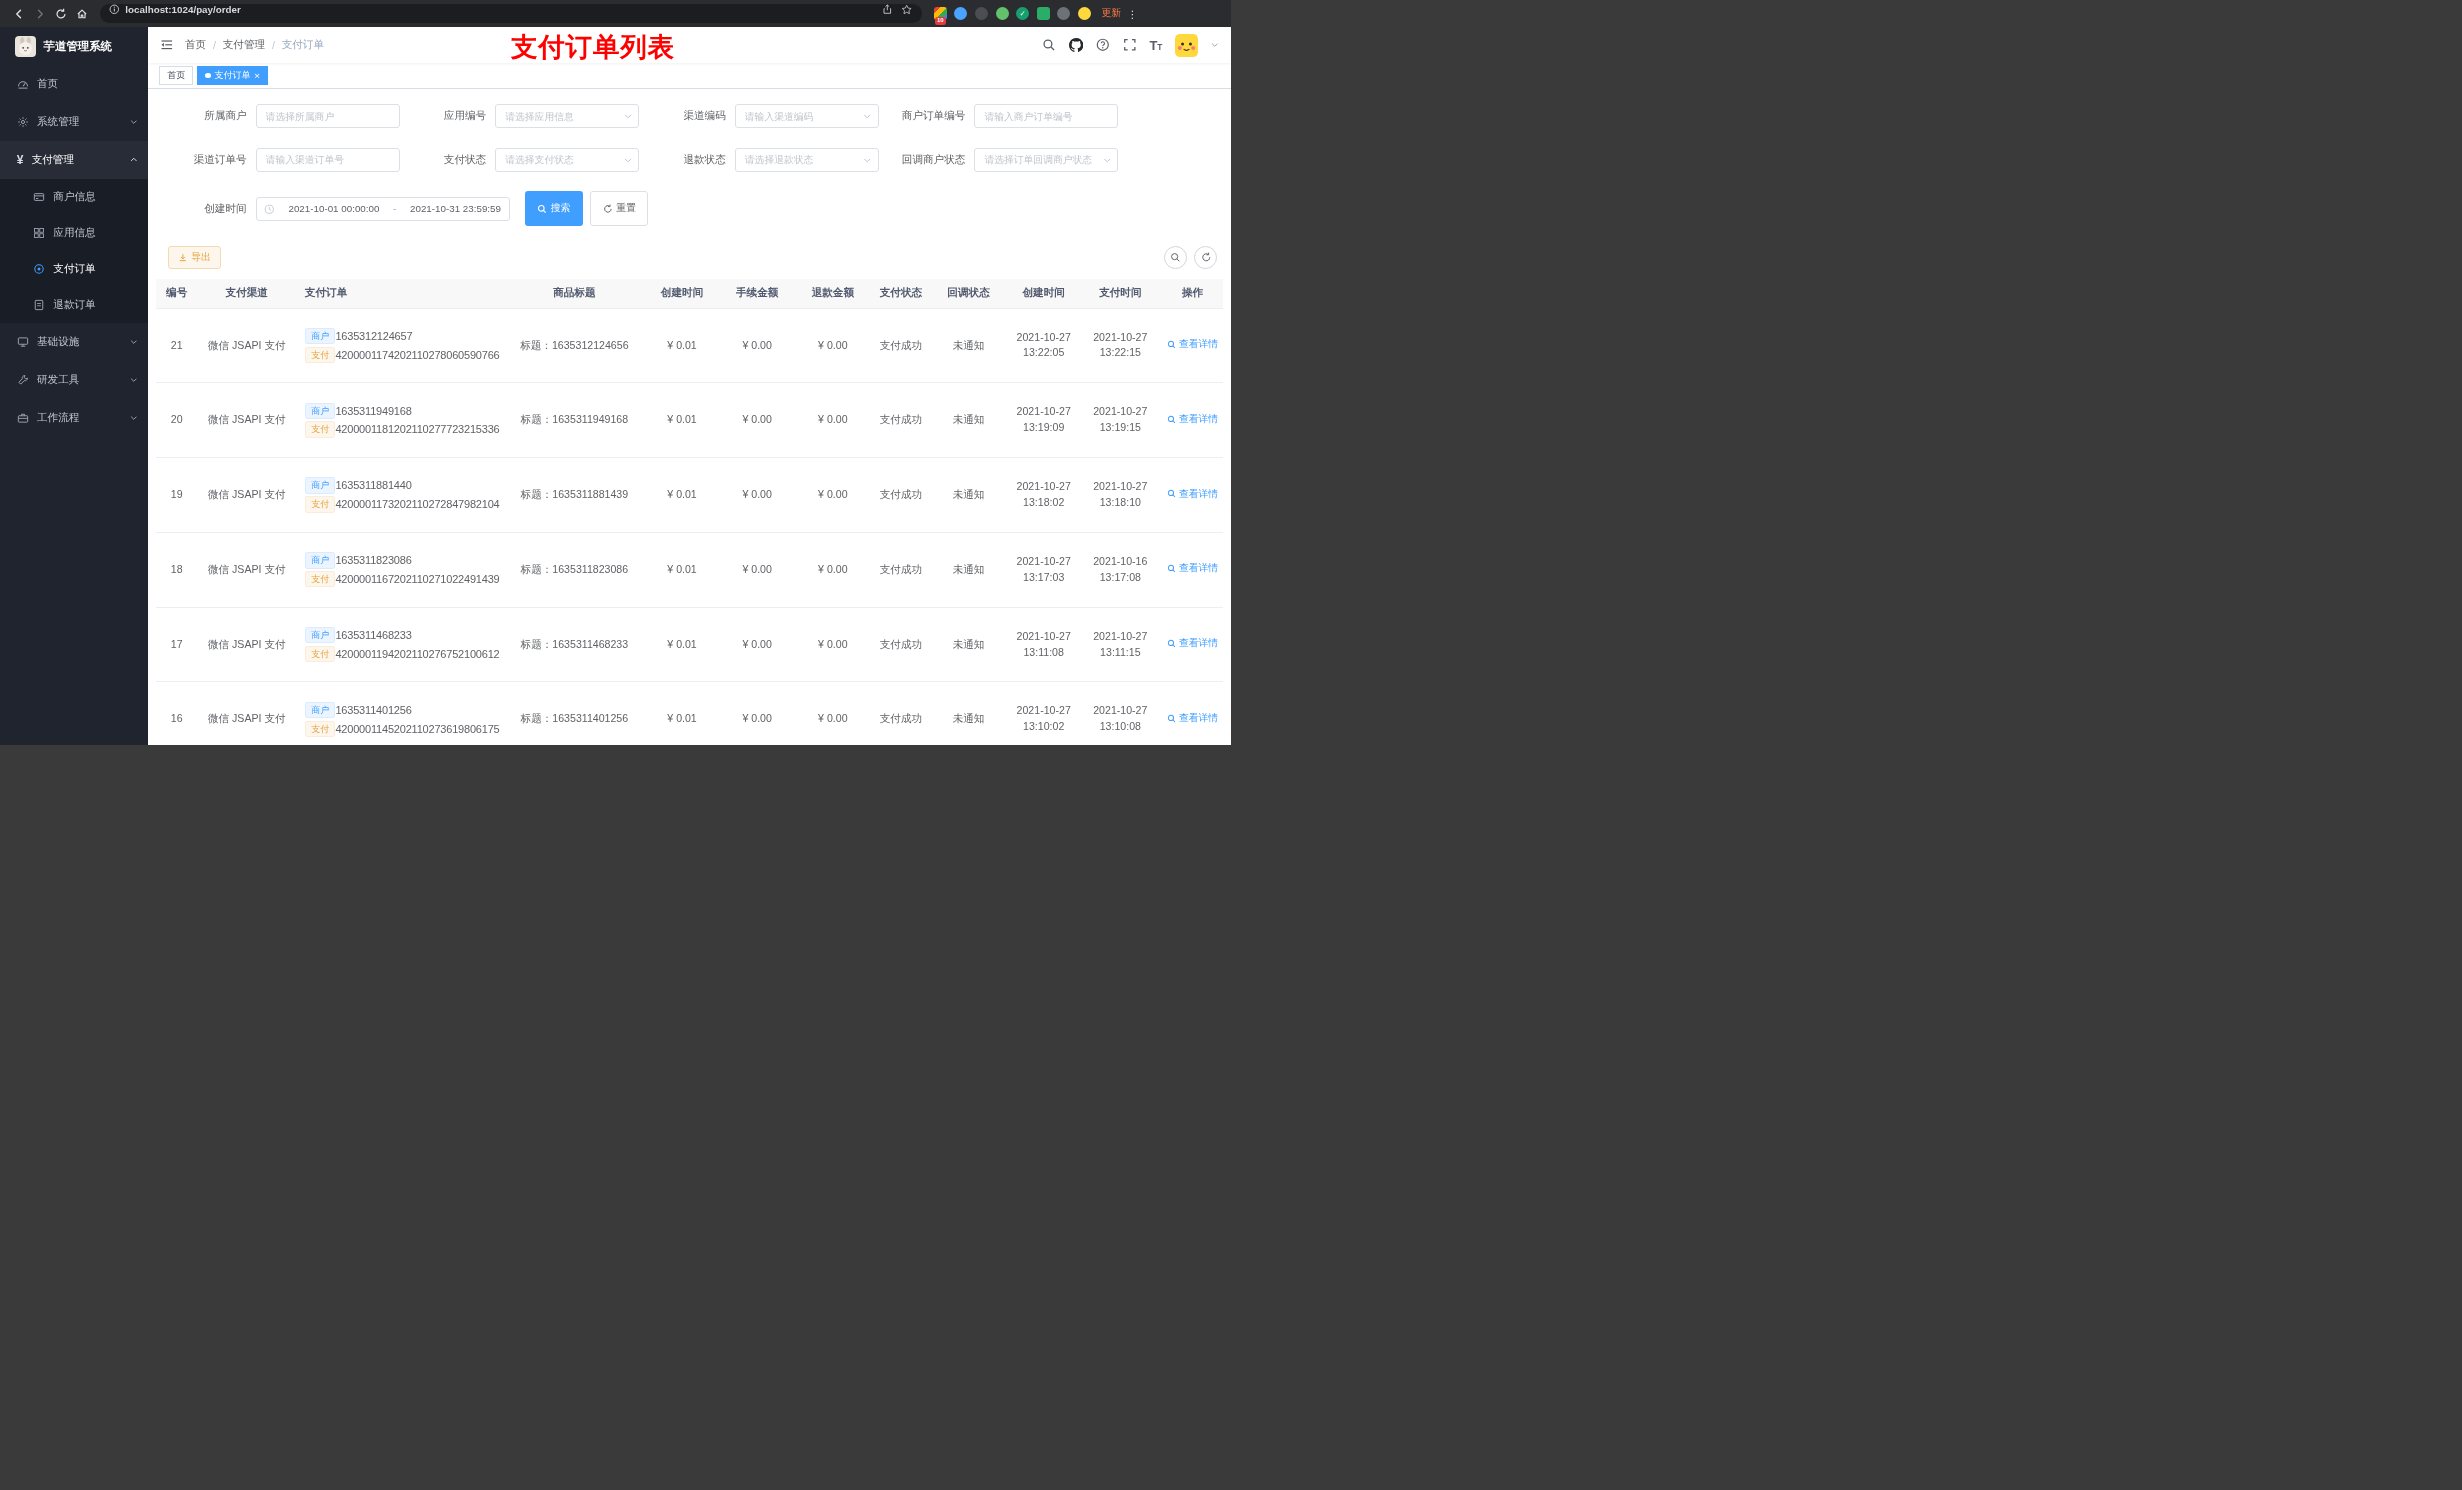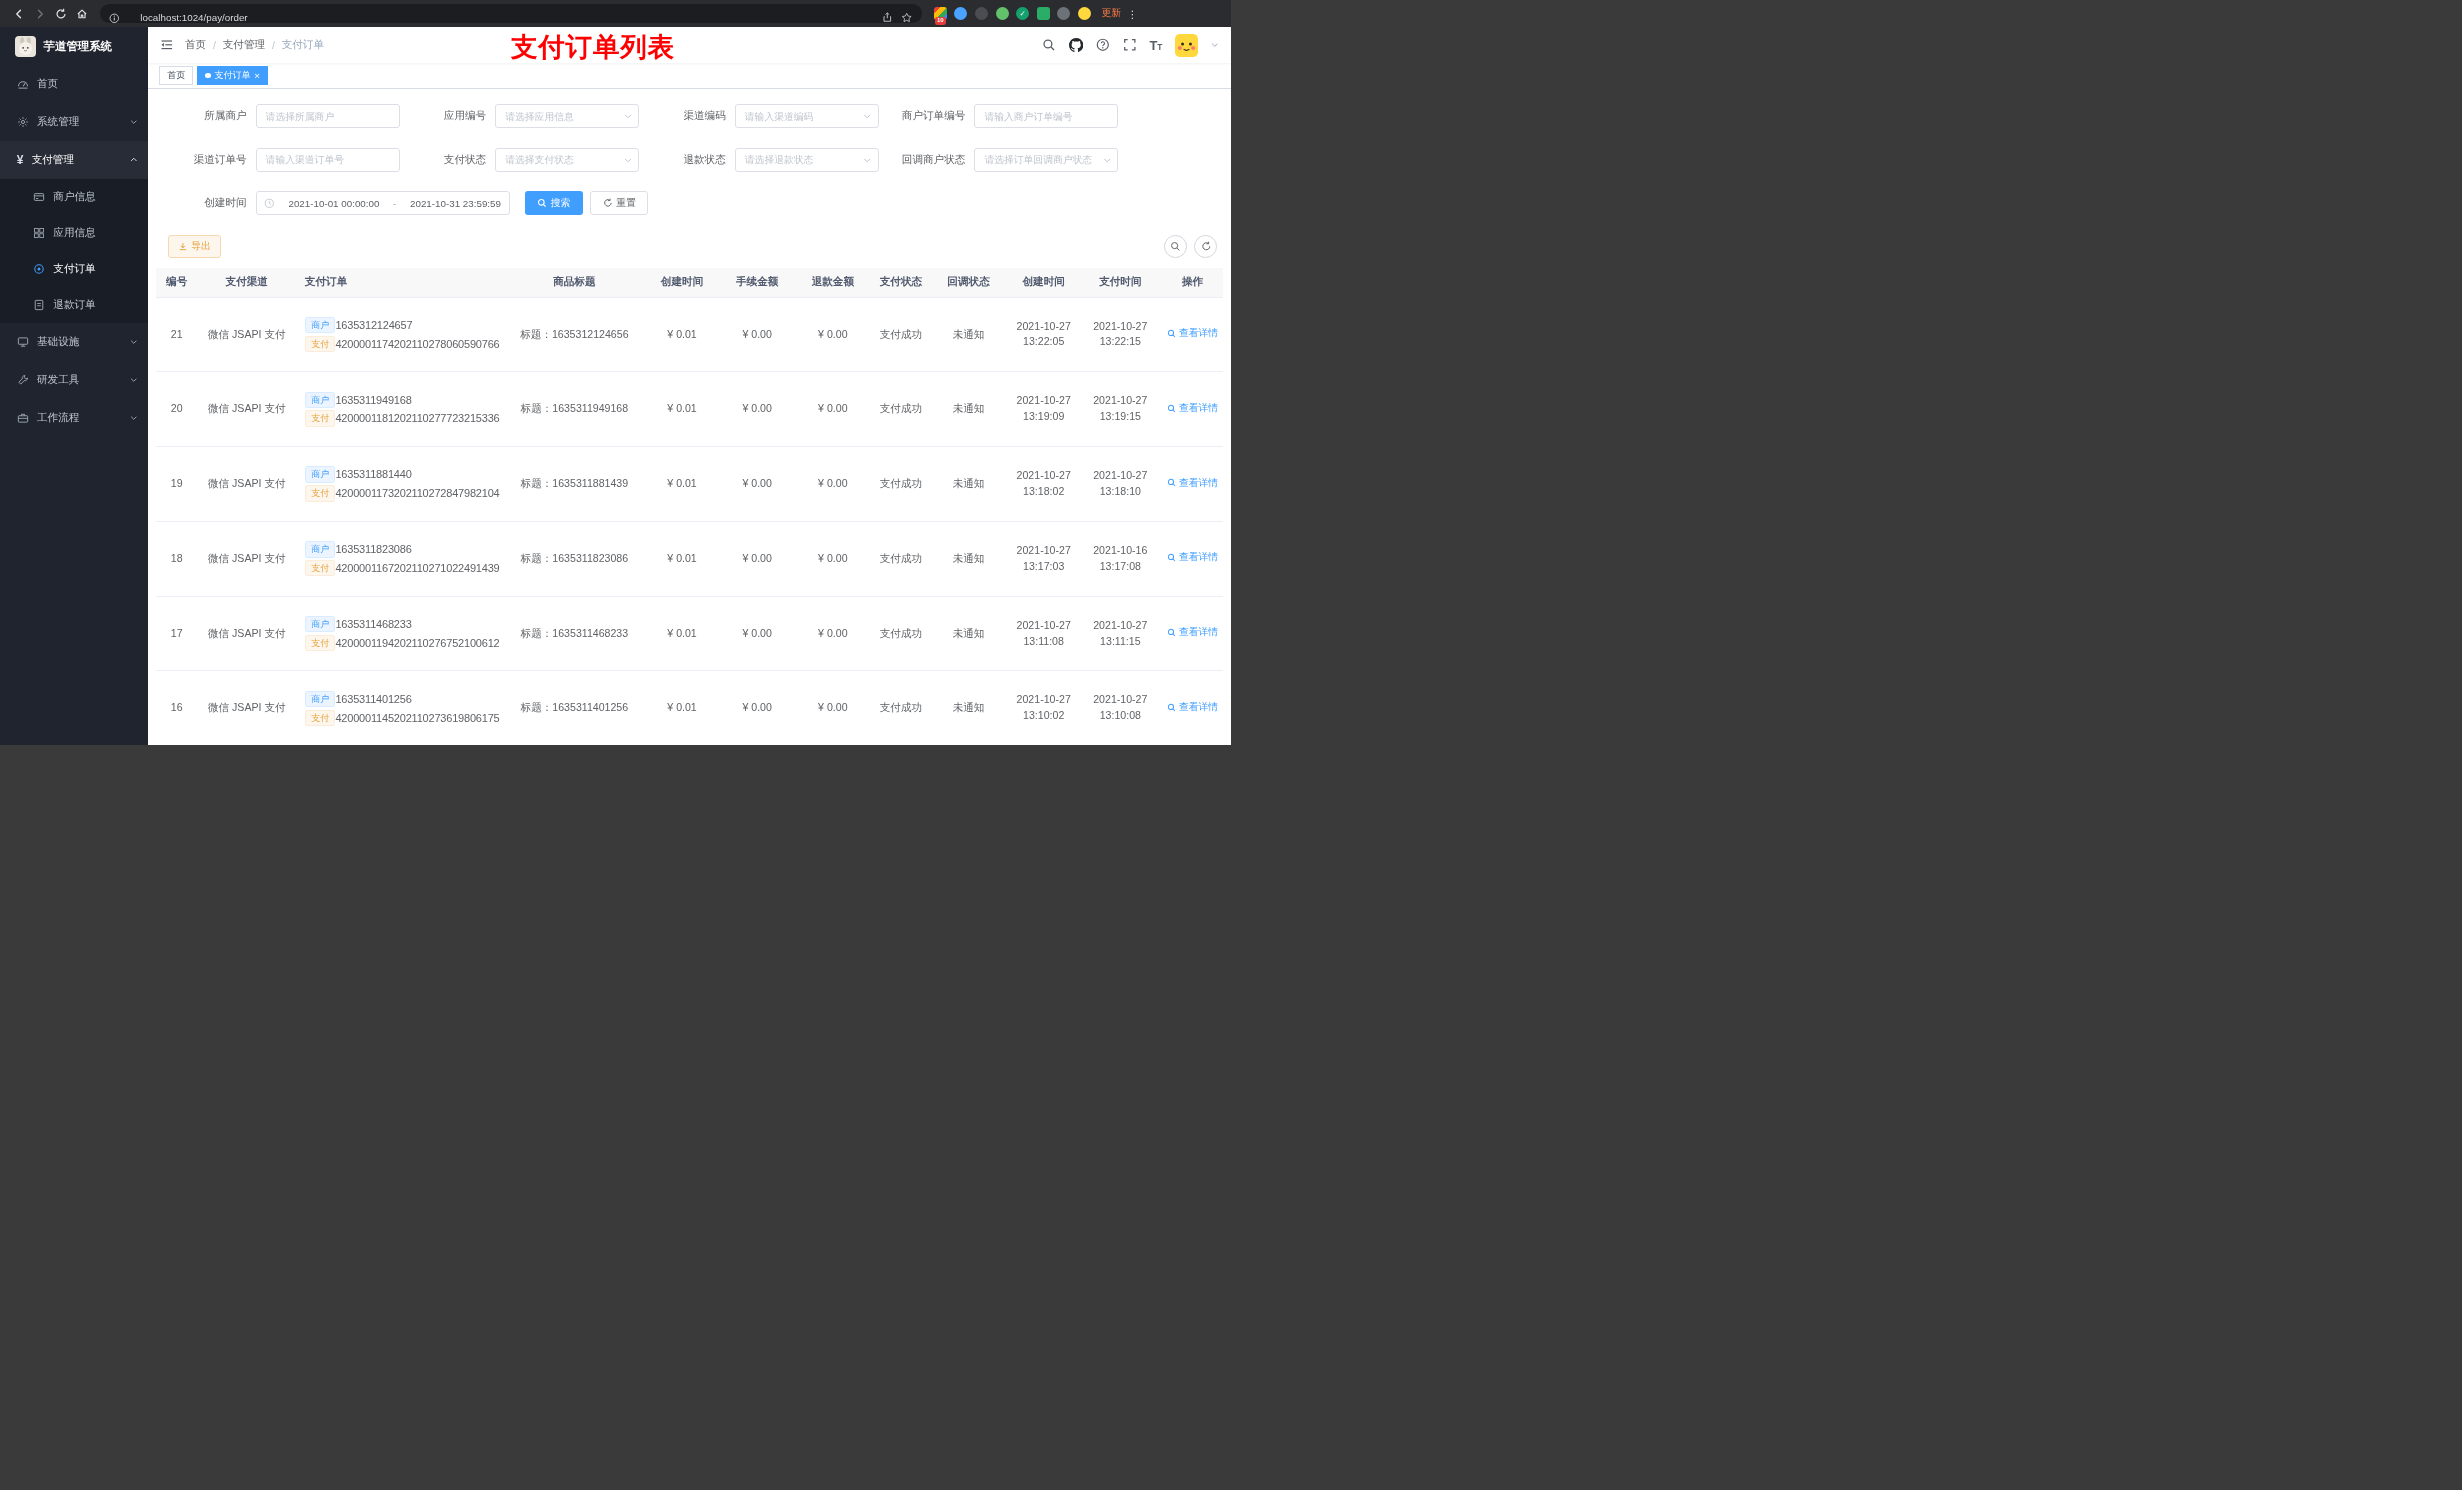--- a/index.html
+++ b/index.html
@@ -4,21 +4,21 @@
 <style>
   *{box-sizing:border-box;margin:0;padding:0;}
   html,body{background:#3a3a3a;}
   body{font-family:"Liberation Sans","DejaVu Sans",sans-serif;}
   .screen{width:1231px;height:745px;overflow:hidden;position:relative;background:#fff;}
 
   
   .browser{height:27px;background:#2a2c30;display:flex;align-items:center;padding:0 9px;gap:1.5px;}
   .nav-ic{width:19.7px;height:19.7px;border-radius:50%;display:flex;align-items:center;justify-content:center;color:#dfe1e5;flex:none;}
   .nav-ic.dim{color:#70747b;}
-  .omnibox{width:822px;height:19.7px;margin-left:6px;background:#1b1d21;border-radius:9.8px;display:flex;align-items:flex-end;padding:0 9px;gap:21px;color:#d6d9dd;font-size:9.8px;flex:none;}
+  .omnibox{width:822px;height:19.7px;margin-left:6px;background:#1b1d21;border-radius:9.8px;display:flex;align-items:flex-start;padding:0 9px;gap:6px;color:#d6d9dd;font-size:9.8px;flex:none;font-weight:bold;}
   .omni-right{margin-left:auto;display:flex;gap:9px;align-items:center;color:#c4c7cc;}
   .exts{display:flex;align-items:center;gap:7.6px;margin-left:10.6px;}
   .ext{width:13px;height:13px;border-radius:50%;position:relative;flex:none;}
   .ext.sq{border-radius:3px;}
   .ext-badge{position:absolute;bottom:-4.5px;left:0.8px;background:#e23c3c;color:#fff;font-size:6px;line-height:7.6px;padding:0 2.3px;border-radius:2.3px;font-weight:bold;}
   .quad{background:linear-gradient(135deg,#ea4335 0 25%,#fbbc05 25% 50%,#34a853 50% 75%,#4285f4 75% 100%);border-radius:3px;}
   .update{color:#ff7b47;font-size:9.8px;margin-left:9px;white-space:nowrap;}
   .kebab{color:#dfe1e5;margin-left:4.5px;font-size:10.6px;}
 
   
@@ -64,21 +64,21 @@
   .filter-row{display:flex;padding-left:12px;margin-bottom:19.7px;align-items:center;}
   .field{display:flex;align-items:center;margin-right:7.6px;}
   .flabel{width:79px;text-align:right;margin-right:9px;font-size:10.6px;color:#606266;white-space:nowrap;}
   .ctl{width:144px;height:24px;border:0.8px solid #dcdfe6;border-radius:3px;position:relative;display:flex;align-items:center;background:#fff;}
   .ctl input{border:none;outline:none;width:100%;height:100%;padding:0 9px;font-size:9.8px;color:#606266;background:transparent;font-family:inherit;}
   .ctl input::placeholder{color:#bfc4cc;}
   .sel input{padding-right:19.7px;}
   .sel .caret{position:absolute;right:6px;color:#c0c4cc;display:flex;}
   .date{width:254px;padding:0 7.6px;color:#606266;font-size:9.8px;gap:4.5px;justify-content:space-between;}
   .date .clock{color:#c0c4cc;display:flex;flex:none;}
-  .btn{height:24px;border-radius:3px;font-size:9.8px;display:inline-flex;align-items:center;gap:3.8px;padding:0 11.4px;cursor:pointer;border:0.8px solid transparent;font-family:inherit;white-space:nowrap;}
+  .btn{height:35px;border-radius:3px;font-size:9.8px;display:inline-flex;align-items:center;gap:3.8px;padding:0 11.4px;cursor:pointer;border:0.8px solid transparent;font-family:inherit;white-space:nowrap;}
   .btn-primary{background:#409eff;color:#fff;margin-left:7.6px;}
   .btn-plain{background:#fff;border-color:#dcdfe6;color:#606266;margin-left:7.6px;text-align:right;}
   .btn-warn{background:#fdf6ec;border-color:#f5dab1;color:#e6a23c;height:23px;padding:0 9px;}
 
   .toolbar{display:flex;align-items:center;padding:0 6px 0 12px;margin:12px 0 10px;}
   .tool-right{margin-left:auto;display:flex;gap:7.6px;}
   .circle-btn{width:23px;height:23px;border-radius:50%;border:0.8px solid #d3d6dc;display:flex;align-items:center;justify-content:center;color:#606266;background:#fff;cursor:pointer;}
 
   
   .table-wrap{overflow:hidden;}

